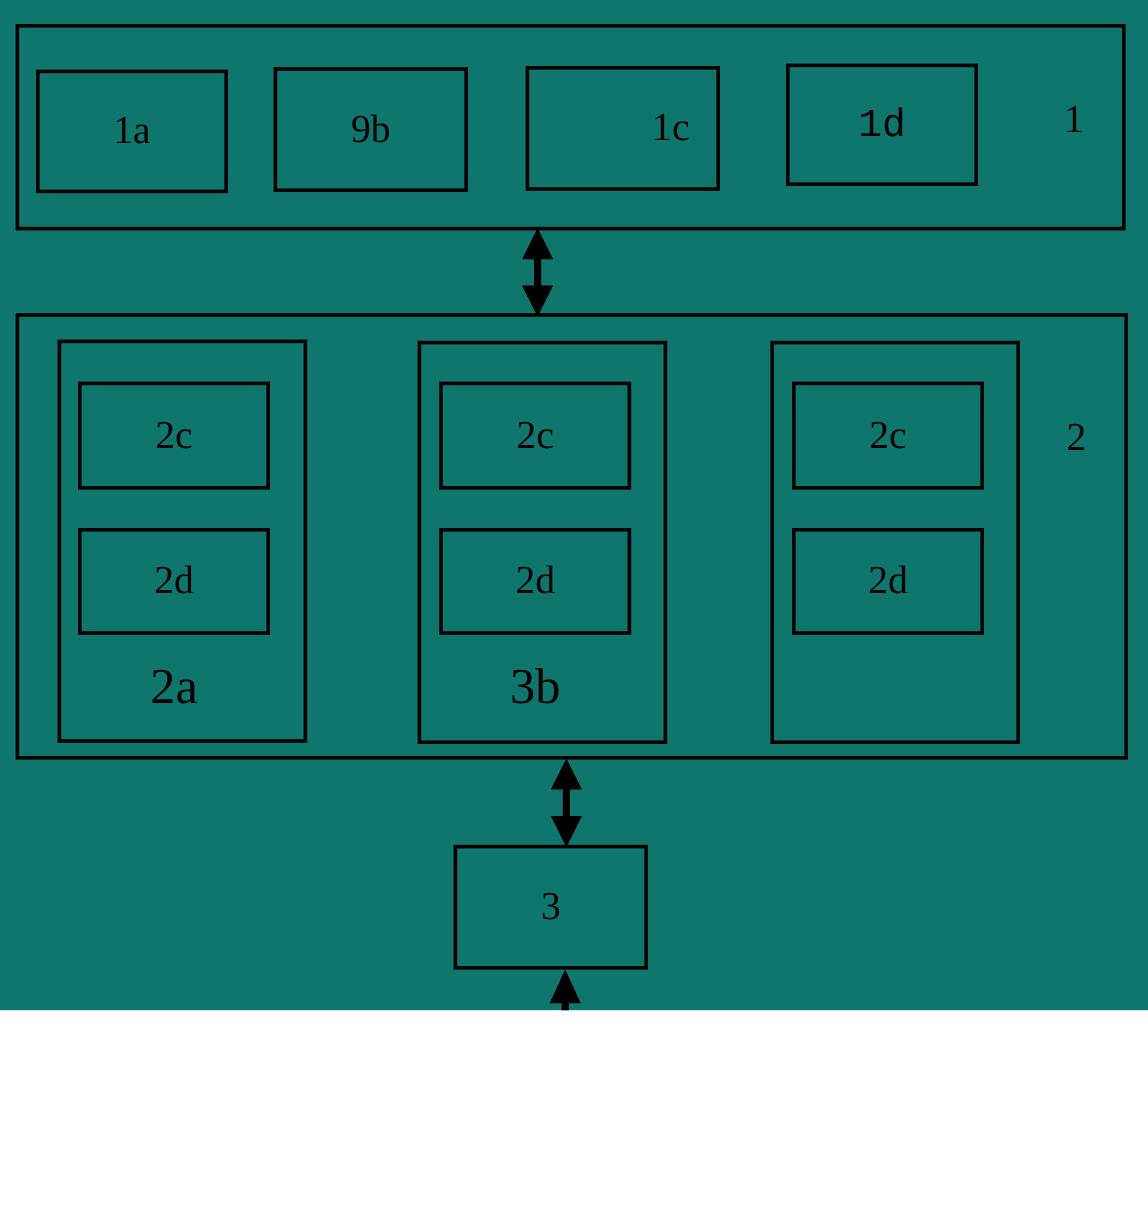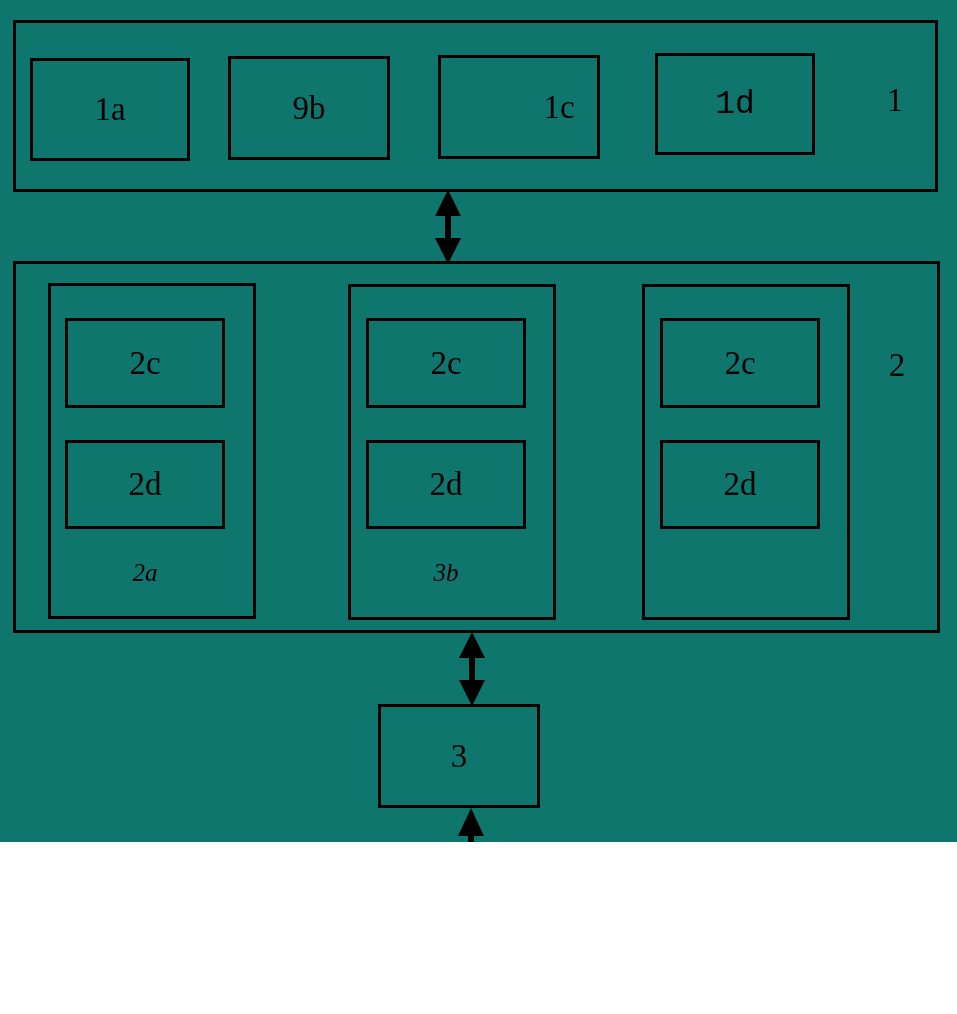--- a/index.html
+++ b/index.html
@@ -27,21 +27,21 @@
     display: flex;
     align-items: center;
     justify-content: center;
     text-align: center;
     white-space: nowrap;
   }
   .arrow {
     position: absolute;
   }
   .fs-main { font-size: 33px; }
-  .fs-group { font-size: 25px; font-style: italic; }
+  .fs-group { font-size: 42px; }
   .fs-outer { font-size: 33px; }
 </style>
 </head>
 <body>
 
 <div id="canvas">
 
   <div class="box" style="left:13px; top:20px; width:925px; height:172px;"></div>
 
   <div class="box" style="left:30px; top:58px; width:160px; height:103px;"></div>

